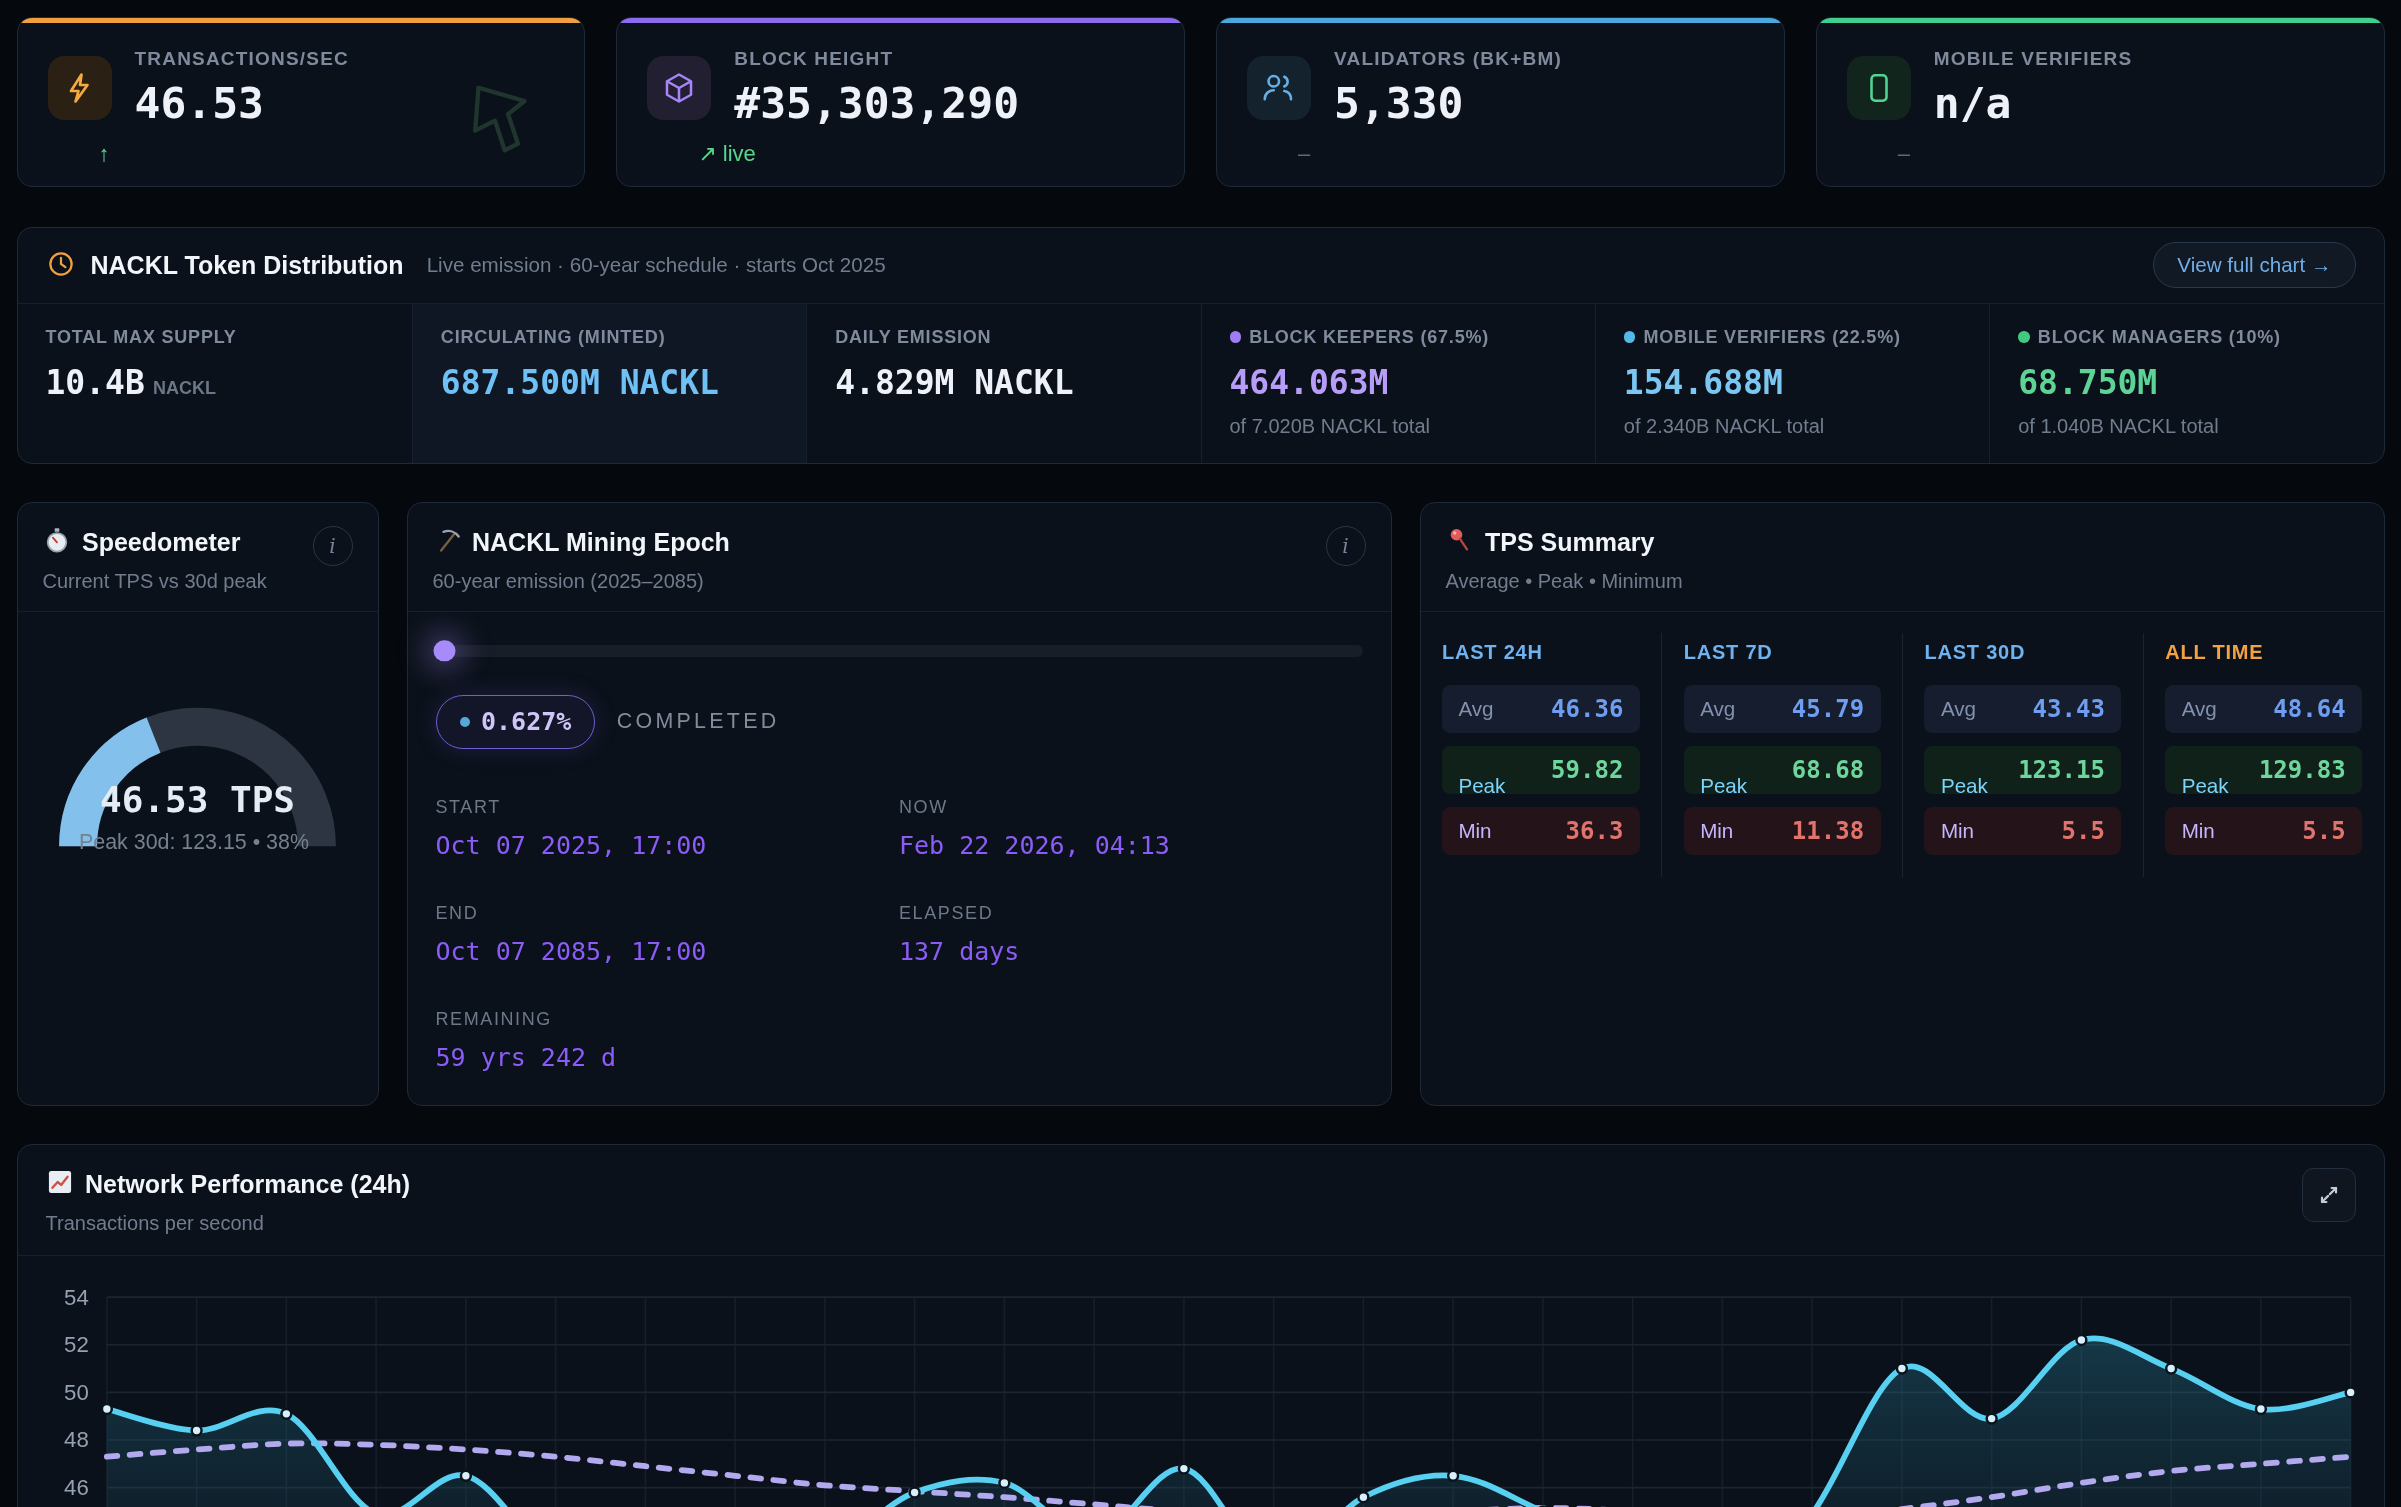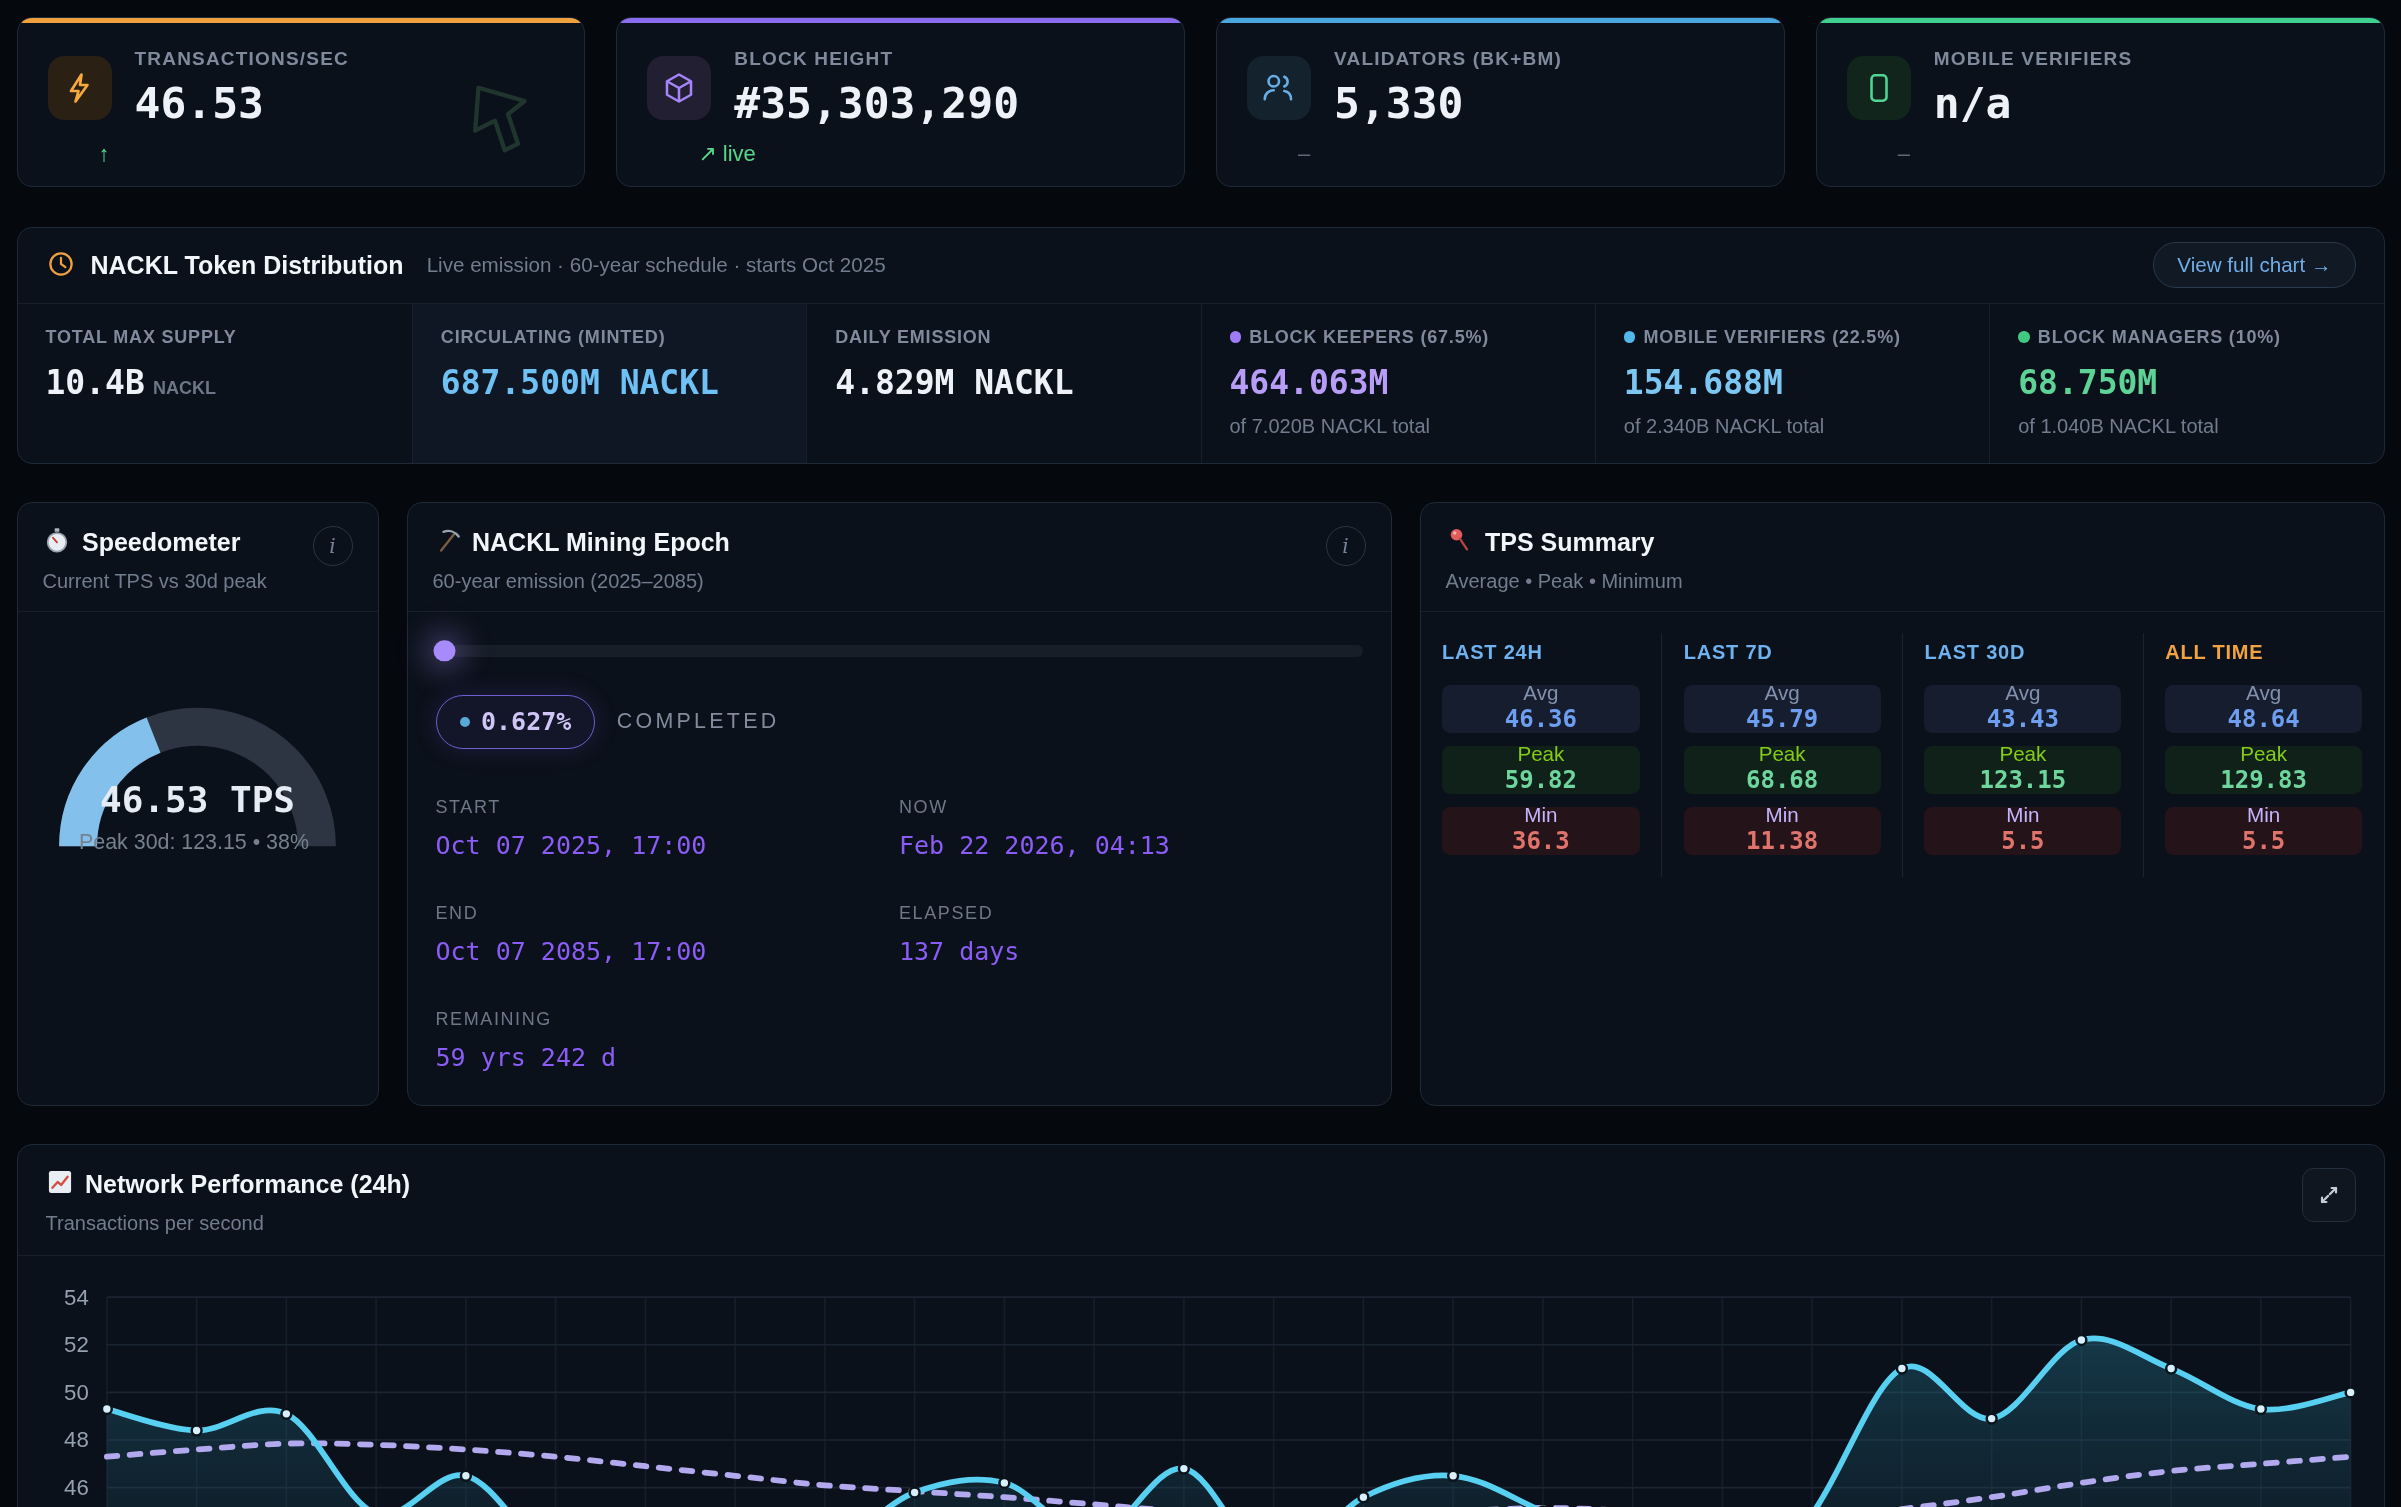--- a/index.html
+++ b/index.html
@@ -62,25 +62,25 @@
   .badge-suffix{font-size:21.4px;letter-spacing:3.3px;color:#828c9d;}
   .epoch-grid{display:grid;grid-template-columns:1fr 1fr;row-gap:43px;margin-top:48px;}
   .field-label{font-size:18px;letter-spacing:1.6px;color:#6d7889;margin-bottom:13px;}
   .field-value{font-size:25px;color:#8b5cf6;}
 
   
   .tps-cols{display:grid;grid-template-columns:repeat(4,1fr);padding:21.4px 0;}
   .tps-col{padding:8.2px 21.4px;border-left:0.8px solid #1a2431;}
   .tps-col:first-child{border-left:none;}
   .tps-col-header{font-size:20px;font-weight:bold;letter-spacing:0.8px;margin-bottom:21.4px;}
-  .tile{display:flex;align-items:center;justify-content:flex-end;height:48px;border-radius:8.2px;padding:0 16.5px;margin-bottom:13px;flex-direction:column;}
+  .tile{display:flex;align-items:center;justify-content:space-between;height:48px;border-radius:8.2px;padding:0 16.5px;margin-bottom:13px;}
   .tile-label{font-size:20.6px;}
   .tile-value{font-size:24px;font-weight:bold;}
   .tile-avg{background:#151d2f;}  .tile-avg .tile-label{color:#8391ad;} .tile-avg .tile-value{color:#6f9ef0;}
-  .tile-peak{background:#10211a;} .tile-peak .tile-label{color:#84cc16;margin-top:32px;} .tile-peak .tile-value{color:#6ed69c;}
+  .tile-peak{background:#10211a;} .tile-peak .tile-label{color:#7dd3fc;margin-top:32px;} .tile-peak .tile-value{color:#6ed69c;}
   .tile-min{background:#241419;}  .tile-min .tile-label{color:#c4b5fd;} .tile-min .tile-value{color:#e0736c;}
 
   
   .network-panel{height:593px;}
   .net-header{display:flex;align-items:flex-start;padding:23px 28px 20px 28px;border-bottom:0.8px solid #17212d;}
   .expand-btn{width:54px;height:54px;border-radius:11.5px;border:0.8px solid #232f3e;background:rgba(148,163,184,0.04);display:flex;align-items:center;justify-content:center;cursor:pointer;}
   .chart-wrap{padding:8.2px 23px 0 23px;}
   svg text{font-family:"Liberation Sans","DejaVu Sans",sans-serif;}
 </style>
 </head>

